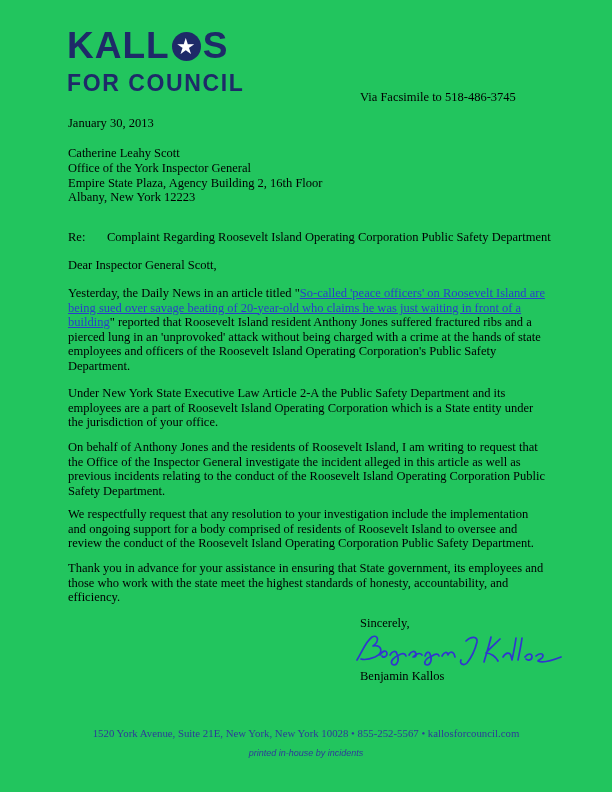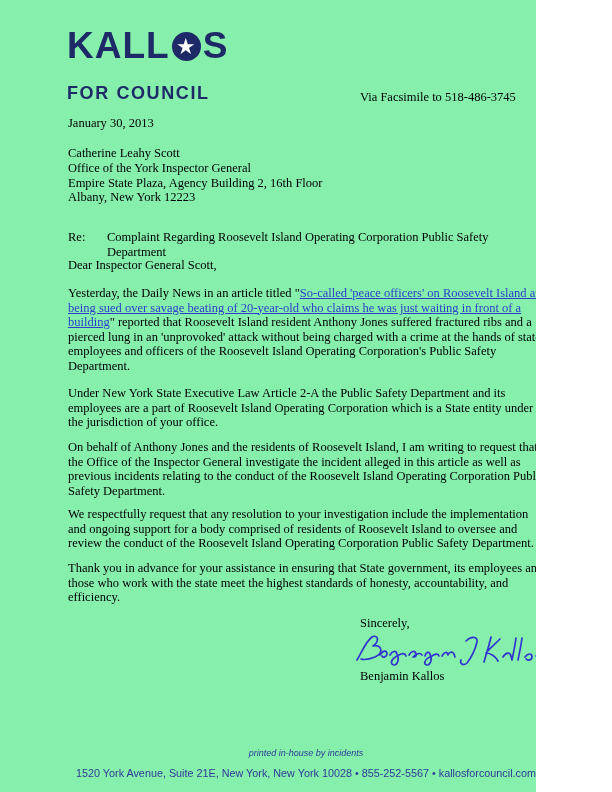--- a/index.html
+++ b/index.html
@@ -6,44 +6,44 @@
     --navy:#1e2a68;
     --footer_blue:#2e3a99;
     --link_blue:#2b3ecb;
     --ink_blue:#3234cf;
     --text:#000000;
   }
   *{margin:0;padding:0;box-sizing:border-box;}
   html,body{background:#ffffff;}
   .page{
     position:relative;
-    width:536px;height:792px;
-    background:#86efac;
+    width:612px;height:792px;
+    background:#22c55e;
     font-family:"Liberation Serif", serif;
     font-size:12.5px;line-height:14.6px;
     color:var(--text);
     overflow:hidden;
   }
   
   .logo{position:absolute;left:67px;top:27px;color:var(--navy);}
   .logo-line1{
     display:flex;align-items:center;
     font-family:"Liberation Sans", sans-serif;
     font-weight:bold;font-size:37px;letter-spacing:1px;line-height:1;
   }
   .star-o{
     display:inline-flex;align-items:center;justify-content:center;
     width:29px;height:29px;border-radius:50%;
     background:var(--navy);color:#ffffff;
     font-size:19px;line-height:1;margin:0 2px;position:relative;top:1px;
   }
   .logo-line2{
     font-family:"Liberation Sans", sans-serif;
-    font-weight:bold;font-size:18px;letter-spacing:1.6px;line-height:1;
-    margin-top:20px;
+    font-weight:bold;font-size:23px;letter-spacing:1.6px;line-height:1;
+    margin-top:8px;
   }
   
   .via{position:absolute;left:360px;top:90px;}
   .date{position:absolute;left:68px;top:116px;}
   .address{position:absolute;left:68px;top:146px;line-height:14.8px;}
   .re-line{position:absolute;left:68px;top:230px;display:flex;justify-content:center;}
   .re-label{width:39px;flex:0 0 39px;}
   .salutation{position:absolute;left:68px;top:258px;}
   .para{position:absolute;left:68px;width:480px;}
   .p1{top:286px;}
@@ -51,23 +51,22 @@
   .p3{top:440px;}
   .p4{top:507px;}
   .p5{top:561px;}
   .article-link{color:var(--link_blue);text-decoration:underline;cursor:pointer;}
   .closing{position:absolute;left:360px;top:616px;}
   .signature{position:absolute;left:354px;top:633px;}
   .signed-name{position:absolute;left:360px;top:669px;}
   
   .footer-line1{
     position:absolute;left:0;top:726px;width:612px;text-align:center;
-    font-family:Liberation Sans, sans-serif;font-size:10.8px;
+    font-family:Liberation Serif, serif;font-size:10.8px;
     color:var(--footer_blue);
-    margin-top:40px;
   }
   .footer-line2{
     position:absolute;left:0;top:746px;width:612px;text-align:center;
     font-family:"Liberation Sans", sans-serif;font-size:9px;font-style:italic;
     color:var(--footer_blue);
   }
 </style>
 </head>
 <body>
 

